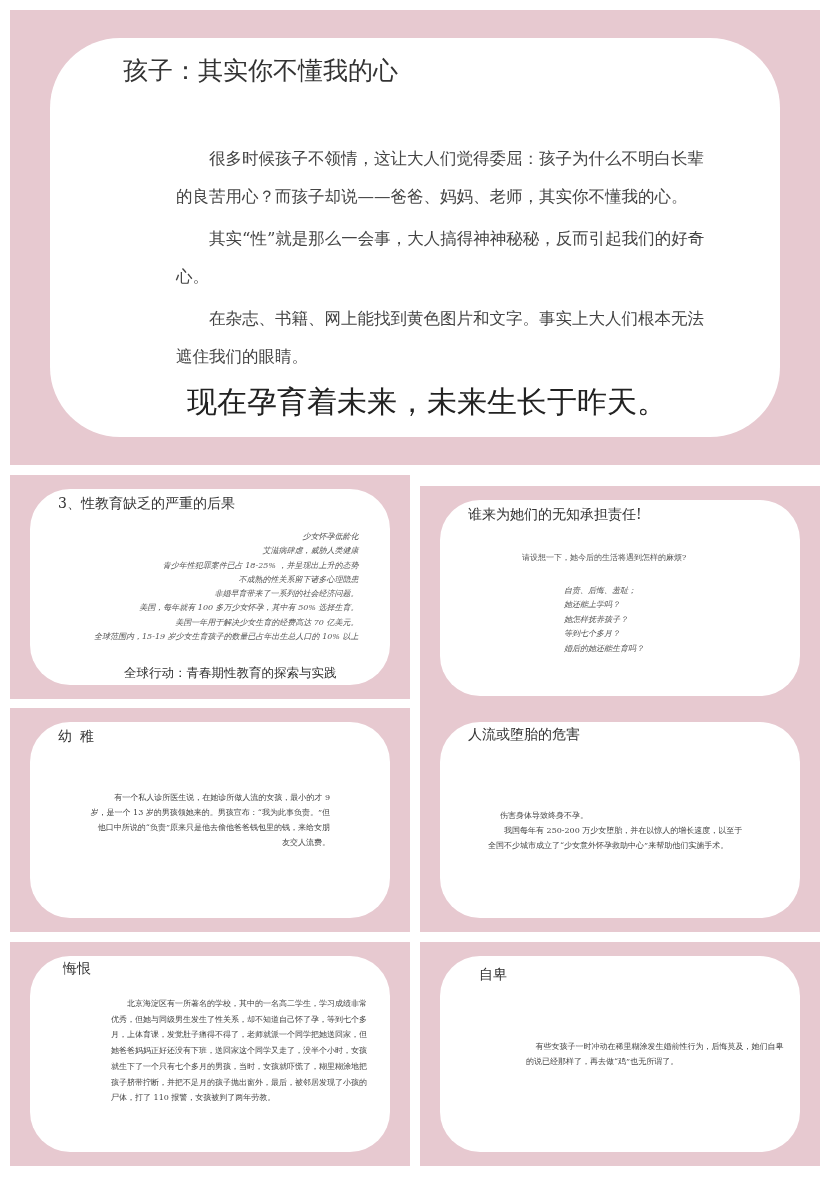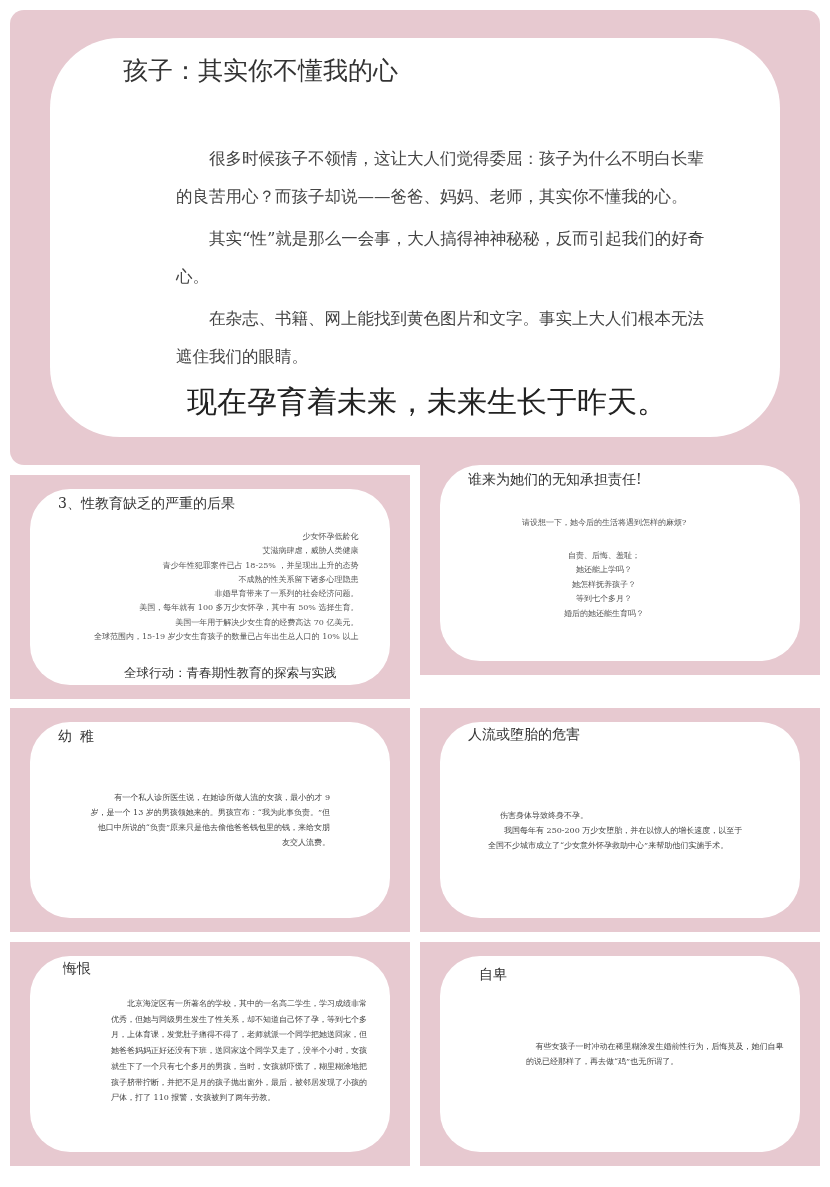--- a/index.html
+++ b/index.html
@@ -4,36 +4,36 @@
 <style>
   html, body { margin: 0; padding: 0; background: #ffffff; }
   body { width: 830px; height: 1187px; position: relative; overflow: hidden;
          font-family: "DejaVu Serif", "Liberation Serif", serif; color: #333; }
   .slide { position: absolute; background: #e7c9d0; }
   .panel { position: absolute; background: #ffffff; }
   .title { position: absolute; color: #333; white-space: nowrap; }
   .para { position: absolute; color: #444; }
   .para p { margin: 0; }
   .list { position: absolute; color: #555; }
-  .list div { white-space: nowrap; }
+  .list div { white-space: nowrap; font-style: italic; }
 
   
-  #s1 { left: 10px; top: 10px; width: 810px; height: 455px; border-radius: 14px; }
+  #s1 { left: 10px; top: 10px; width: 810px; height: 455px; }
   #s1 .panel { left: 40px; top: 28px; width: 730px; height: 399px; border-radius: 70px; }
   #s1 .title { left: 113px; top: 44px; font-size: 25px; }
   #s1 .para { left: 166px; top: 130px; width: 540px; font-size: 16.5px; line-height: 38px; }
   #s1 .para p { text-indent: 2em; margin-bottom: 4px; }
   #s1 .motto { position: absolute; left: 177px; top: 372px; font-size: 30px; color: #222; white-space: nowrap; }
 
   
   .small { width: 400px; height: 224px; }
   .small .panel { left: 20px; top: 14px; width: 360px; height: 196px; border-radius: 40px; }
   .small .title { left: 48px; top: 20px; font-size: 14px; }
   #s2 { left: 10px; top: 475px; text-align: right; }
-  #s3 { left: 420px; top: 451px; text-align: center; }
+  #s3 { left: 420px; top: 486px; }
   #s4 { left: 10px; top: 708px; }
   #s5 { left: 420px; top: 708px; }
   #s6 { left: 10px; top: 942px; }
   #s7 { left: 420px; top: 942px; }
 
   #s2 .list { left: 84px; top: 55px; font-size: 8px; line-height: 14.3px; }
   #s2 .footer { position: absolute; left: 114px; top: 190px; font-size: 12.5px; color: #333; white-space: nowrap; }
   #s3 .prompt { position: absolute; left: 102px; top: 66px; font-size: 8px; color: #555; white-space: nowrap; }
   #s3 .list { left: 144px; top: 98px; font-size: 8px; line-height: 14.4px; }
   #s4 .title { letter-spacing: 8px; }

